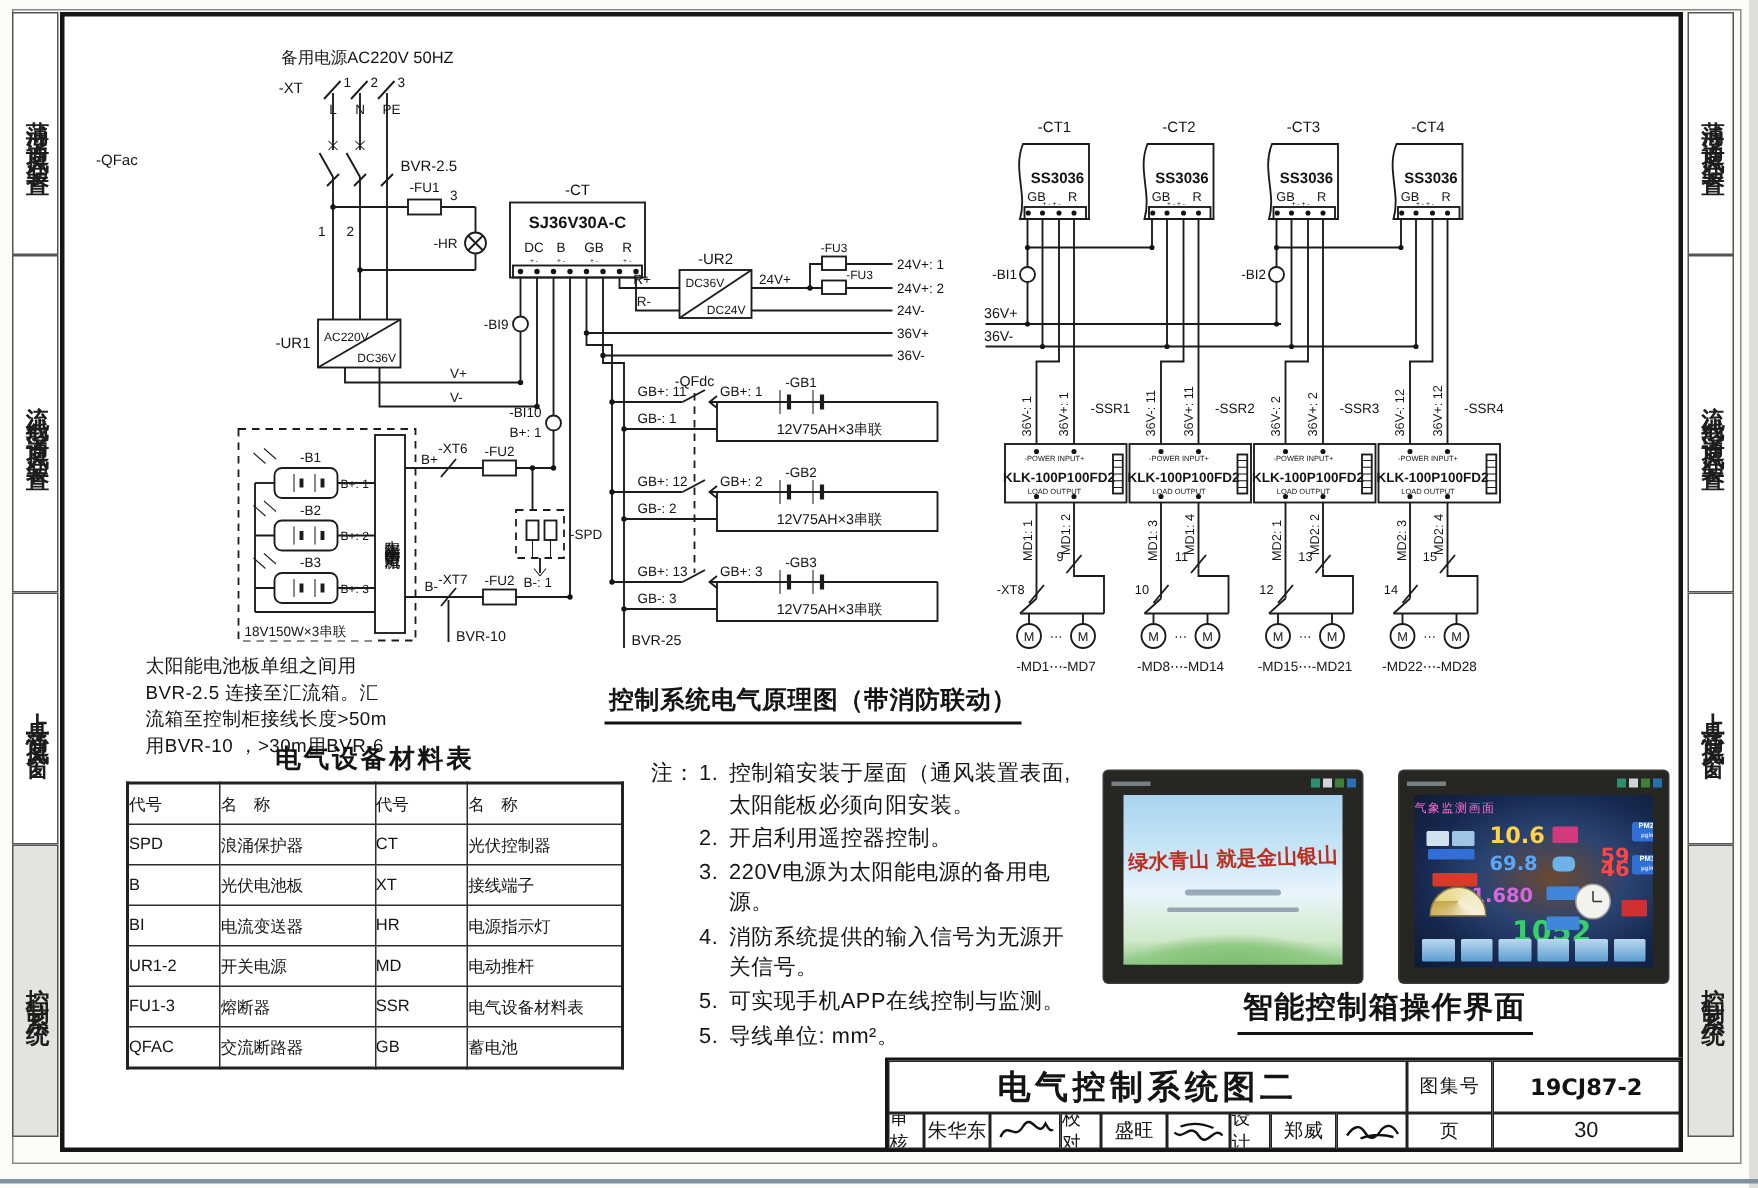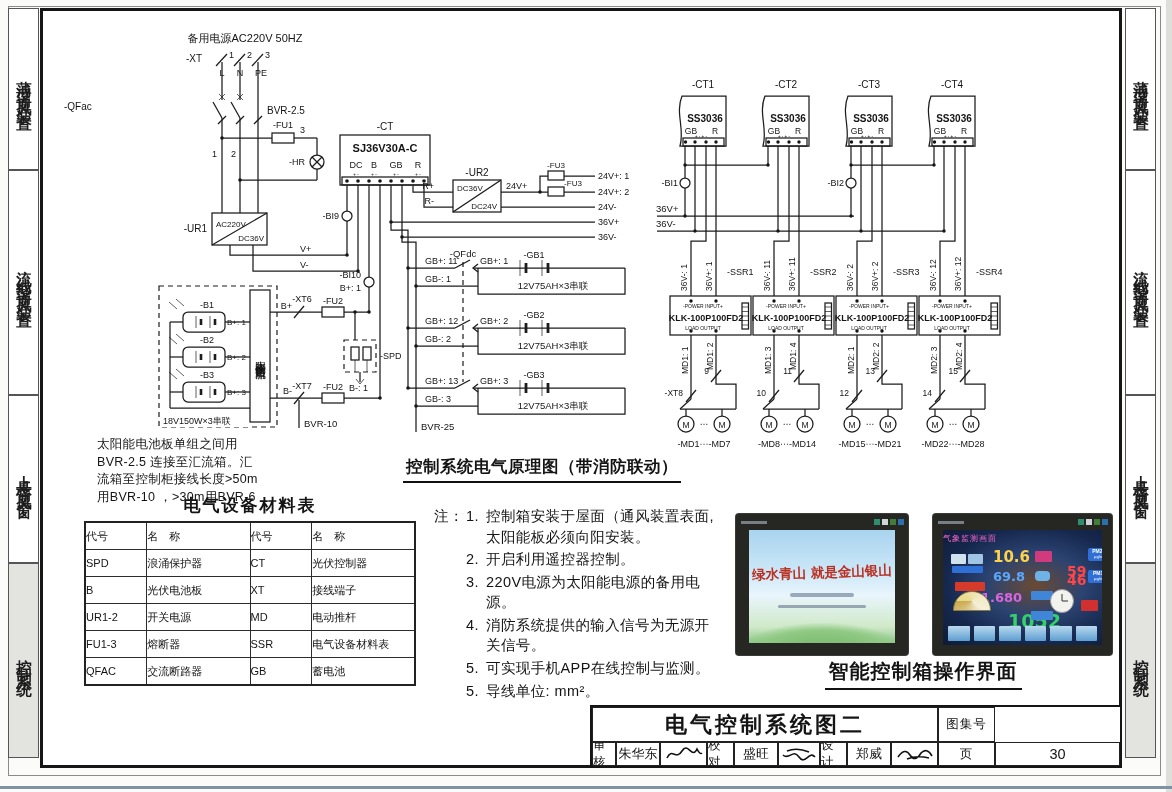--- a/index.html
+++ b/index.html
@@ -659,20 +659,26 @@
       <td>CT</td>
           <td>光伏控制器</td>
     </tr>
     <tr>
       <td>B</td>
           <td>光伏电池板</td>
       <td>XT</td>
           <td>接线端子</td>
     </tr>
     <tr>
+      <td>BI</td>
+          <td>电流变送器</td>
+      <td>HR</td>
+          <td>电源指示灯</td>
+    </tr>
+    <tr>
       <td>UR1-2</td>
           <td>开关电源</td>
       <td>MD</td>
           <td>电动推杆</td>
     </tr>
     <tr>
       <td>FU1-3</td>
           <td>熔断器</td>
       <td>SSR</td>
           <td>电气设备材料表</td>
@@ -778,20 +784,21 @@
         <i></i>
     </div>
   </div>
 </div>
 
 <div class="abs cap2"><span>智能控制箱操作界面</span></div>
 
 <div class="abs tb">
   <div class="big">电气控制系统图二</div>
   <div class="lab" style="grid-column:10;grid-row:1">图集号</div>
+  <div class="atl" style="grid-column:11;grid-row:1">19CJ87-2</div>
   <div class="lab" style="grid-column:1;grid-row:2">审核</div>
   <div class="nm" style="grid-column:2;grid-row:2">朱华东</div>
   <div style="grid-column:3;grid-row:2">
     <svg width="40" height="18" viewBox="0 0 40 18">
         <path d="M3,13 C8,2 12,16 18,6 S28,15 33,4 Q36,10 38,8" fill="none" stroke="#111" stroke-width="1.6"></path>
       </svg>
   </div>
   <div class="lab" style="grid-column:4;grid-row:2">校对</div>
   <div class="nm" style="grid-column:5;grid-row:2">盛旺</div>
   <div style="grid-column:6;grid-row:2">

